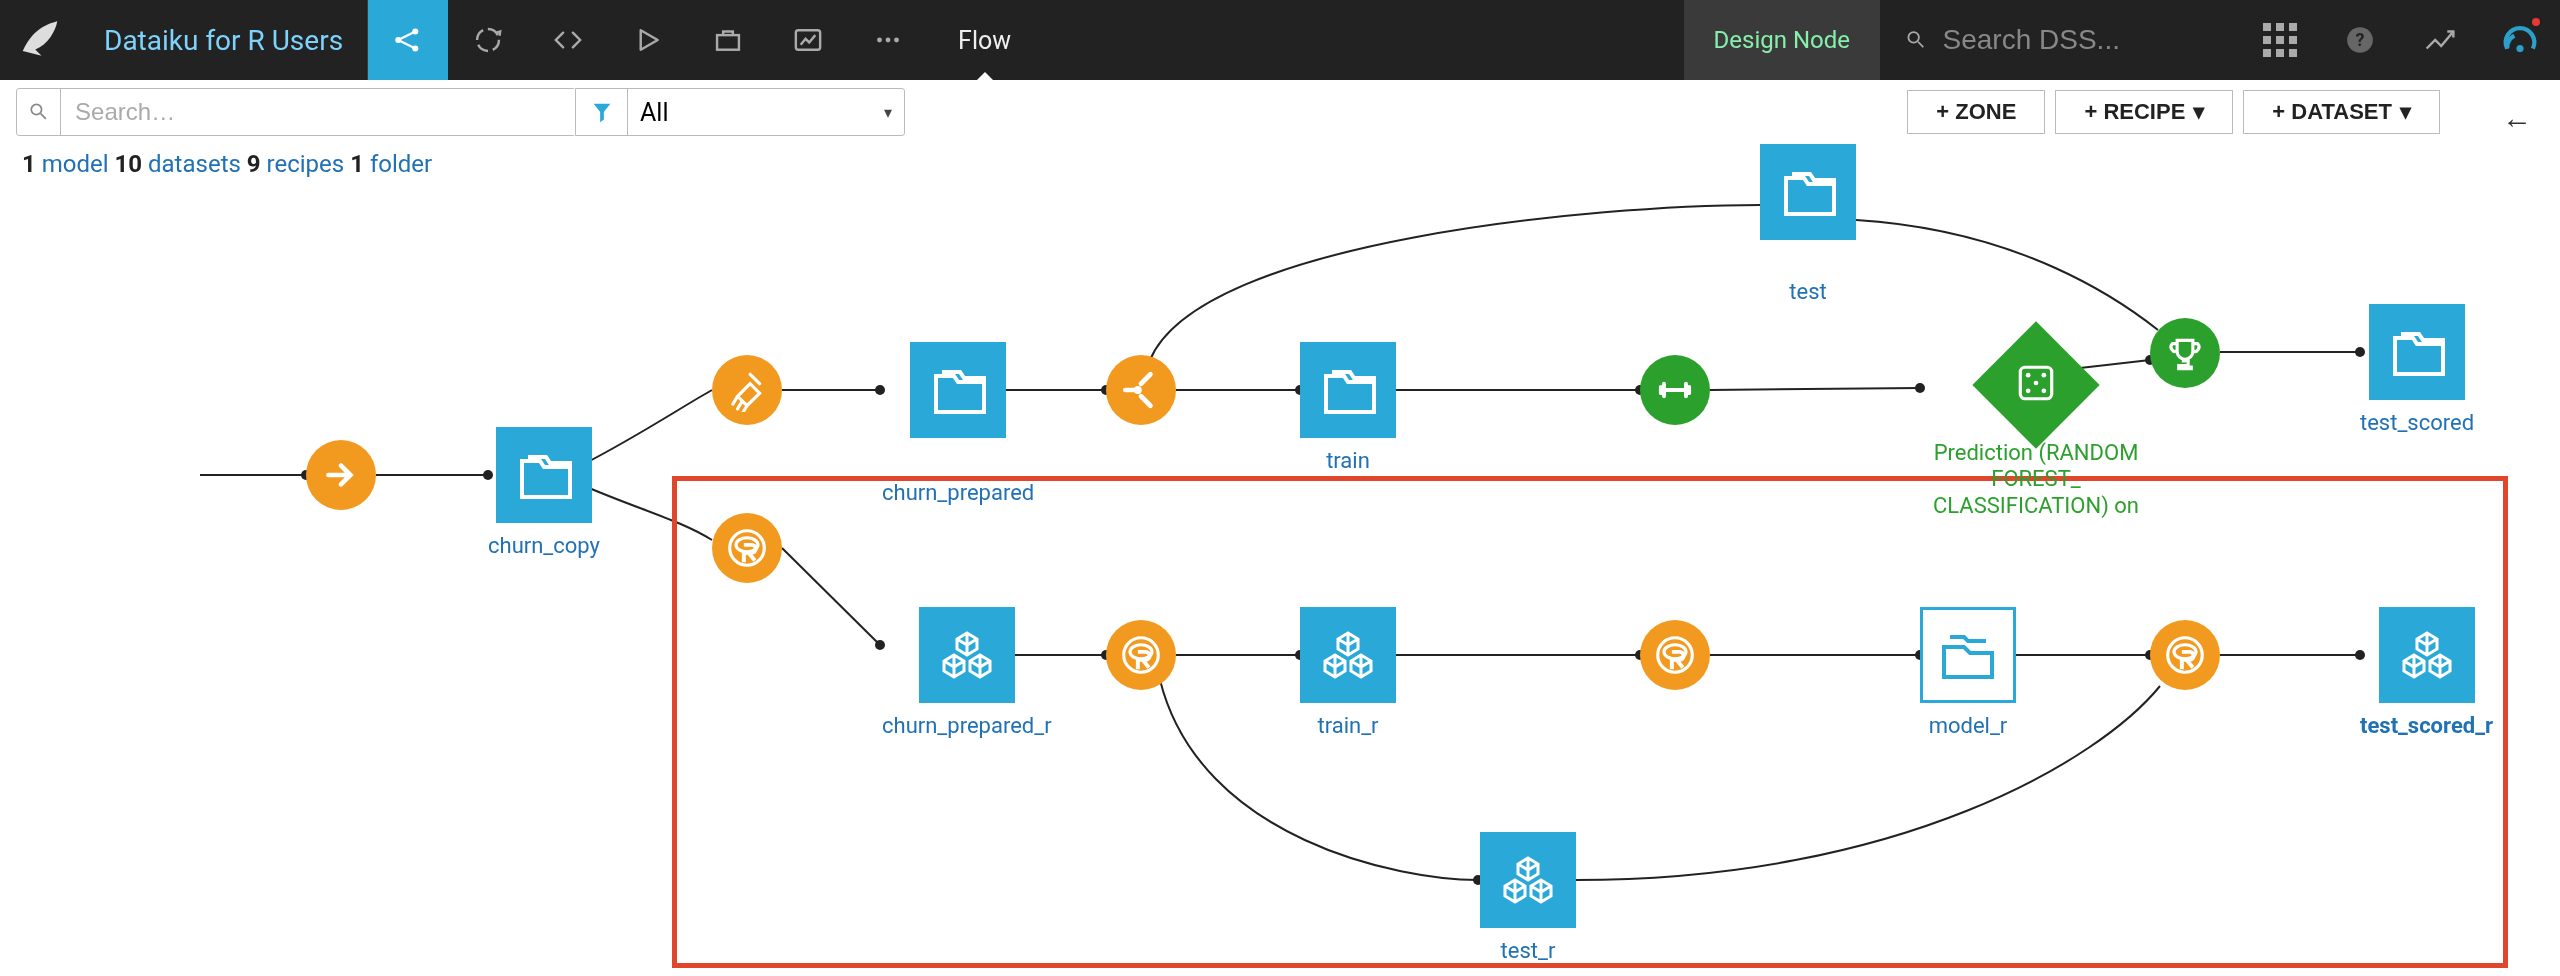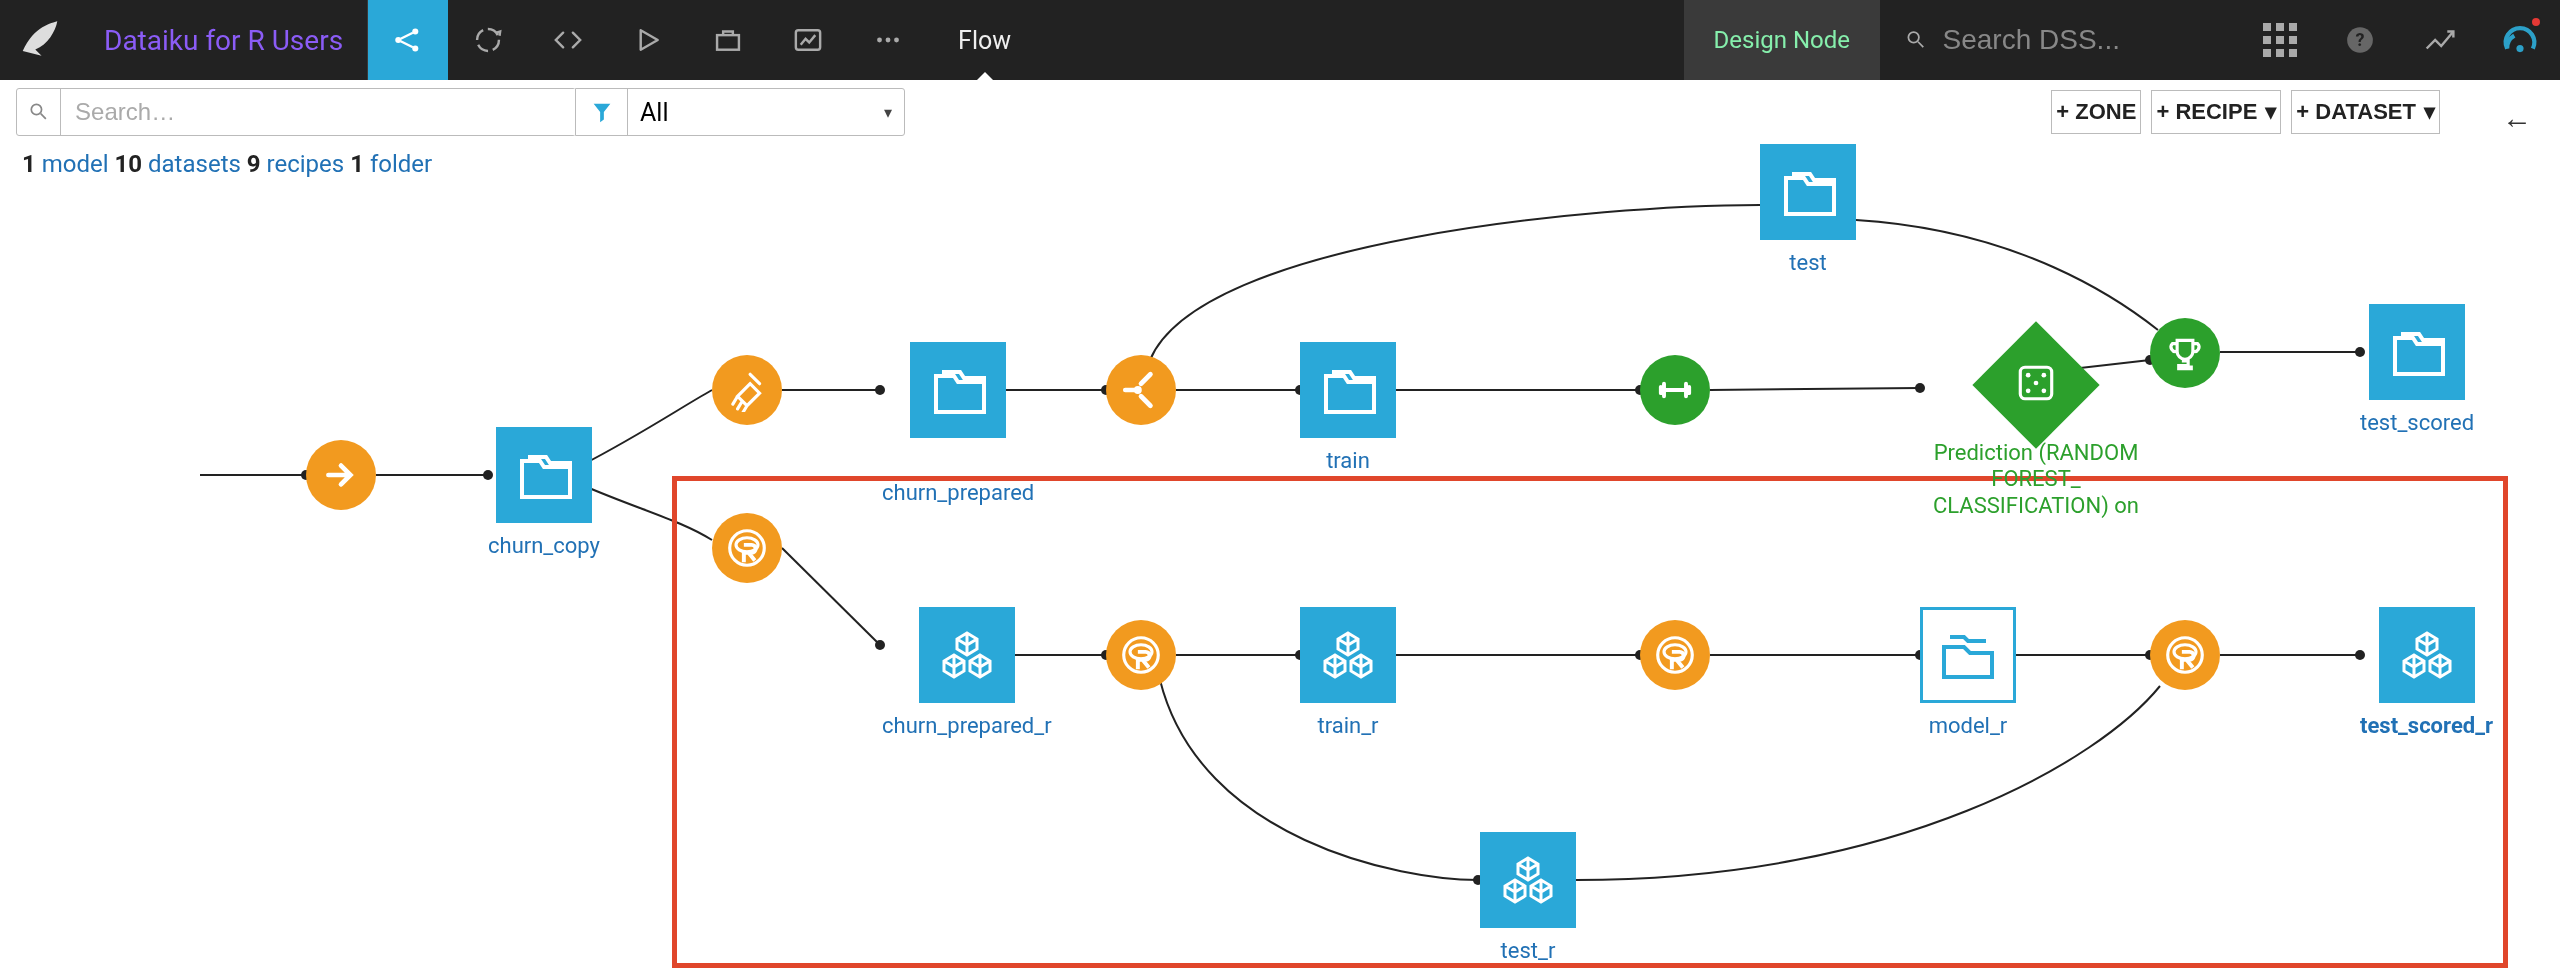--- a/index.html
+++ b/index.html
@@ -1,21 +1,21 @@
 <!DOCTYPE html>
 <html><head>
 <meta charset="utf-8">
 <style>
   * { box-sizing: border-box; margin: 0; padding: 0; }
   body { font-family: -apple-system, BlinkMacSystemFont, "Segoe UI", Roboto, Helvetica, Arial, sans-serif; background: #fff; width: 2560px; height: 976px; overflow: hidden; position: relative; }
 
   
   .topbar { height: 80px; background: #222; display: flex; align-items: stretch; color: #ccc; position: relative; }
   .logo { width: 80px; display: flex; align-items: center; justify-content: center; }
-  .project-name { display: flex; align-items: center; padding: 0 24px; color: #8b5cf6; font-size: 28px; font-weight: 400; border-right: 1px solid #3a3a3a;}
+  .project-name { display: flex; align-items: center; padding: 0 24px; color: #7dd3fc; font-size: 28px; font-weight: 400; border-right: 1px solid #3a3a3a;}
   .nav-icon { width: 80px; display: flex; align-items: center; justify-content: center; font-size: 26px; color: #aaa; cursor: pointer; }
   .nav-icon.active { background: #2aa8d8; color: #fff; }
   .flow-label { display: flex; align-items: center; padding: 0 30px; color: #eee; font-size: 25px; position: relative; }
   .flow-label::after { content: ""; position: absolute; bottom: -2px; left: 50%; margin-left: -10px; border-left: 10px solid transparent; border-right: 10px solid transparent; border-bottom: 10px solid #fff; }
   .spacer { flex: 1; }
   .design-node { background: #3a3a3a; color: #86efac; display: flex; align-items: center; padding: 0 30px; font-size: 24px; }
   .search-box { display: flex; align-items: center; padding: 0 24px; gap: 14px; color: #aaa; font-size: 24px; width: 360px; }
   .search-box input { background: transparent; border: none; color: #eee; font-size: 28px; outline: none; width: 100%; }
   .search-box input::placeholder { color: #888; }
   .right-icon { width: 80px; display: flex; align-items: center; justify-content: center; color: #aaa; cursor: pointer; }
@@ -31,21 +31,21 @@
   .search-mini { display: flex; align-items: center; border: 1px solid #bbb; height: 48px; width: 560px; border-radius: 3px; }
   .search-mini .mag { width: 48px; display: flex; align-items: center; justify-content: center; border-right: 1px solid #bbb; height: 100%; color: #888; }
   .search-mini input { border: none; outline: none; font-size: 24px; padding: 0 14px; width: 100%; height: 100%; }
   .search-mini input::placeholder { color: #aaa; }
   .filter-select { display: flex; align-items: center; border: 1px solid #bbb; height: 48px; width: 330px; margin-left: -1px; border-radius: 0 3px 3px 0;}
   .filter-icon { width: 52px; display:flex; align-items: center; justify-content: center; border-right: 1px solid #bbb; height: 100%; color: #2aa8d8; }
   .filter-label { padding: 0 12px; font-size: 25px; flex: 1; }
   .caret-down { margin-right: 12px; color: #444; }
 
   .right-buttons { position: absolute; right: 120px; top: 10px; display: flex; gap: 10px; }
-  .btn-outline { border: 1px solid #bbb; background: #fff; padding: 8px 4px; font-size: 22px; font-weight: 700; display: flex; align-items: center; gap: 8px; cursor: pointer; color: #222; }
+  .btn-outline { border: 1px solid #bbb; background: #fff; padding: 8px 28px; font-size: 22px; font-weight: 700; display: flex; align-items: center; gap: 8px; cursor: pointer; color: #222; }
   .collapse-icon { position: absolute; right: 28px; top: 20px; color: #333; font-size: 30px; cursor: pointer;}
 
   
   .counts { padding: 14px 22px 0; font-size: 24px; }
   .counts b { color: #222; font-weight: 700; }
   .counts a { color: #2171b5; text-decoration: none; }
 
   
   .canvas { position: absolute; top: 200px; left: 0; right: 48px; bottom: 0; }
   svg.flow-svg { position: absolute; top: 0; left: 0; width: 100%; height: 100%; }
@@ -404,21 +404,21 @@
       </div>
   </div>
   <div class="node" style="left:1300px; top:142px;">
     <div class="shape square">
         <svg class="icon-svg" viewBox="0 0 56 56">
           <use href="#i-folder"></use>
         </svg>
       </div>
     <div class="node-label">train</div>
   </div>
-  <div class="node" style="left:1760px; top:-56px;">
+  <div class="node" style="left:1760px; top:-56px;gap:29px;">
     <div class="shape square">
         <svg class="icon-svg" viewBox="0 0 56 56">
           <use href="#i-folder"></use>
         </svg>
       </div>
     <div class="node-label">test</div>
   </div>
   <div class="node" style="left:1640px; top:155px;">
     <div class="circ green">
         <svg class="icon-svg-sm" viewBox="0 0 56 56">

